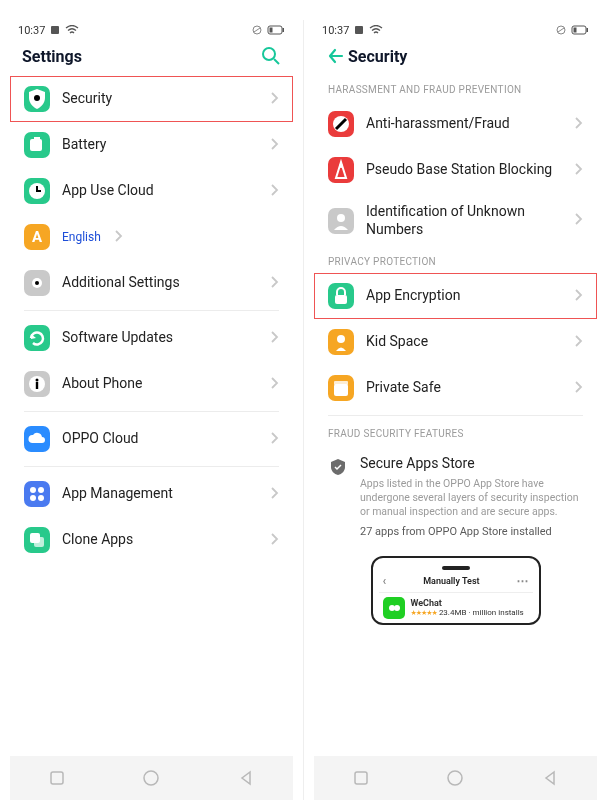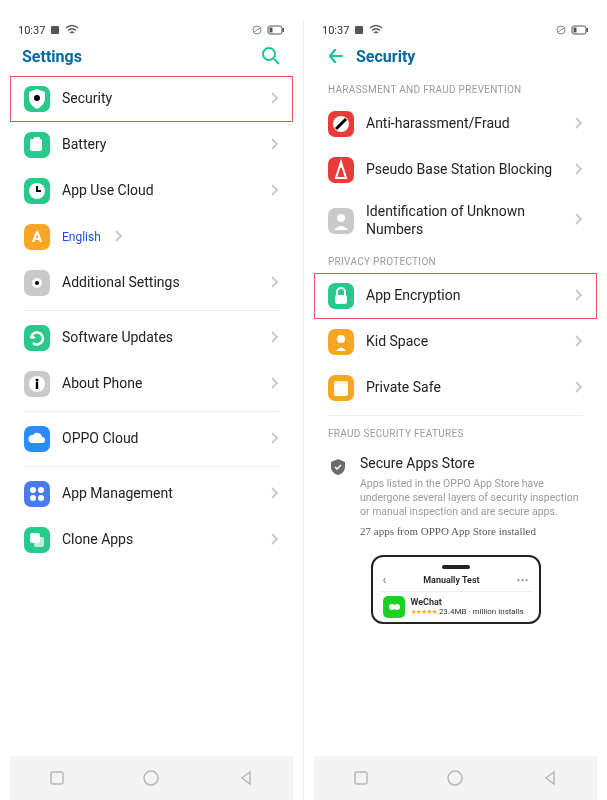--- a/index.html
+++ b/index.html
@@ -38,22 +38,22 @@
     align-items: center;
     gap: 4px;
   }
   .statusbar svg { display: block; }
   .header {
     display: flex;
     align-items: center;
     padding: 6px 12px 10px 12px;
     font-size: 16px;
     font-weight: 700;
-    color: #0369a1;
-    gap: 10px;
+    color: #0f172a;
+    gap: 2px;
   }
   .header .spacer { flex: 1; }
   .search-icon { color: #16c79a; }
   .back-icon { color: #16c79a; }
   .section-title {
     font-size: 10px;
     color: #9b9b9b;
     padding: 8px 14px 6px 14px;
     letter-spacing: 0.3px;
   }
@@ -470,21 +470,21 @@
 
   <div class="section-title">FRAUD SECURITY FEATURES</div>
   <div class="row" style="align-items:flex-start;justify-content:space-between;">
     <svg width="20" height="20" style="flex-shrink:0;margin-top:2px;">
         <path d="M10 2 L17 5 V10 C17 14 14 17 10 18 C6 17 3 14 3 10 V5 Z" fill="#6c6c6c"></path>
         <path d="M7 10 L9 12 L13 8" stroke="#fff" stroke-width="1.5" fill="none"></path>
       </svg>
     <div style="flex:1;">
       <div class="label">Secure Apps Store</div>
       <div class="secure-sub" style="padding-left:0;margin-top:4px;">Apps listed in the OPPO App Store have undergone several layers of security inspection or manual inspection and are secure apps.</div>
-      <div class="secure-count" style="padding-left:0;font-family:Liberation Serif, serif;">27 apps from OPPO App Store installed</div>
+      <div class="secure-count" style="padding-left:0;">27 apps from OPPO App Store installed</div>
     </div>
   </div>
 
   <div class="phonemock">
     <div class="notch"></div>
     <div class="phead">
       <span>‹</span>
       <span>Manually Test</span>
       <span>⋯</span>
     </div>

